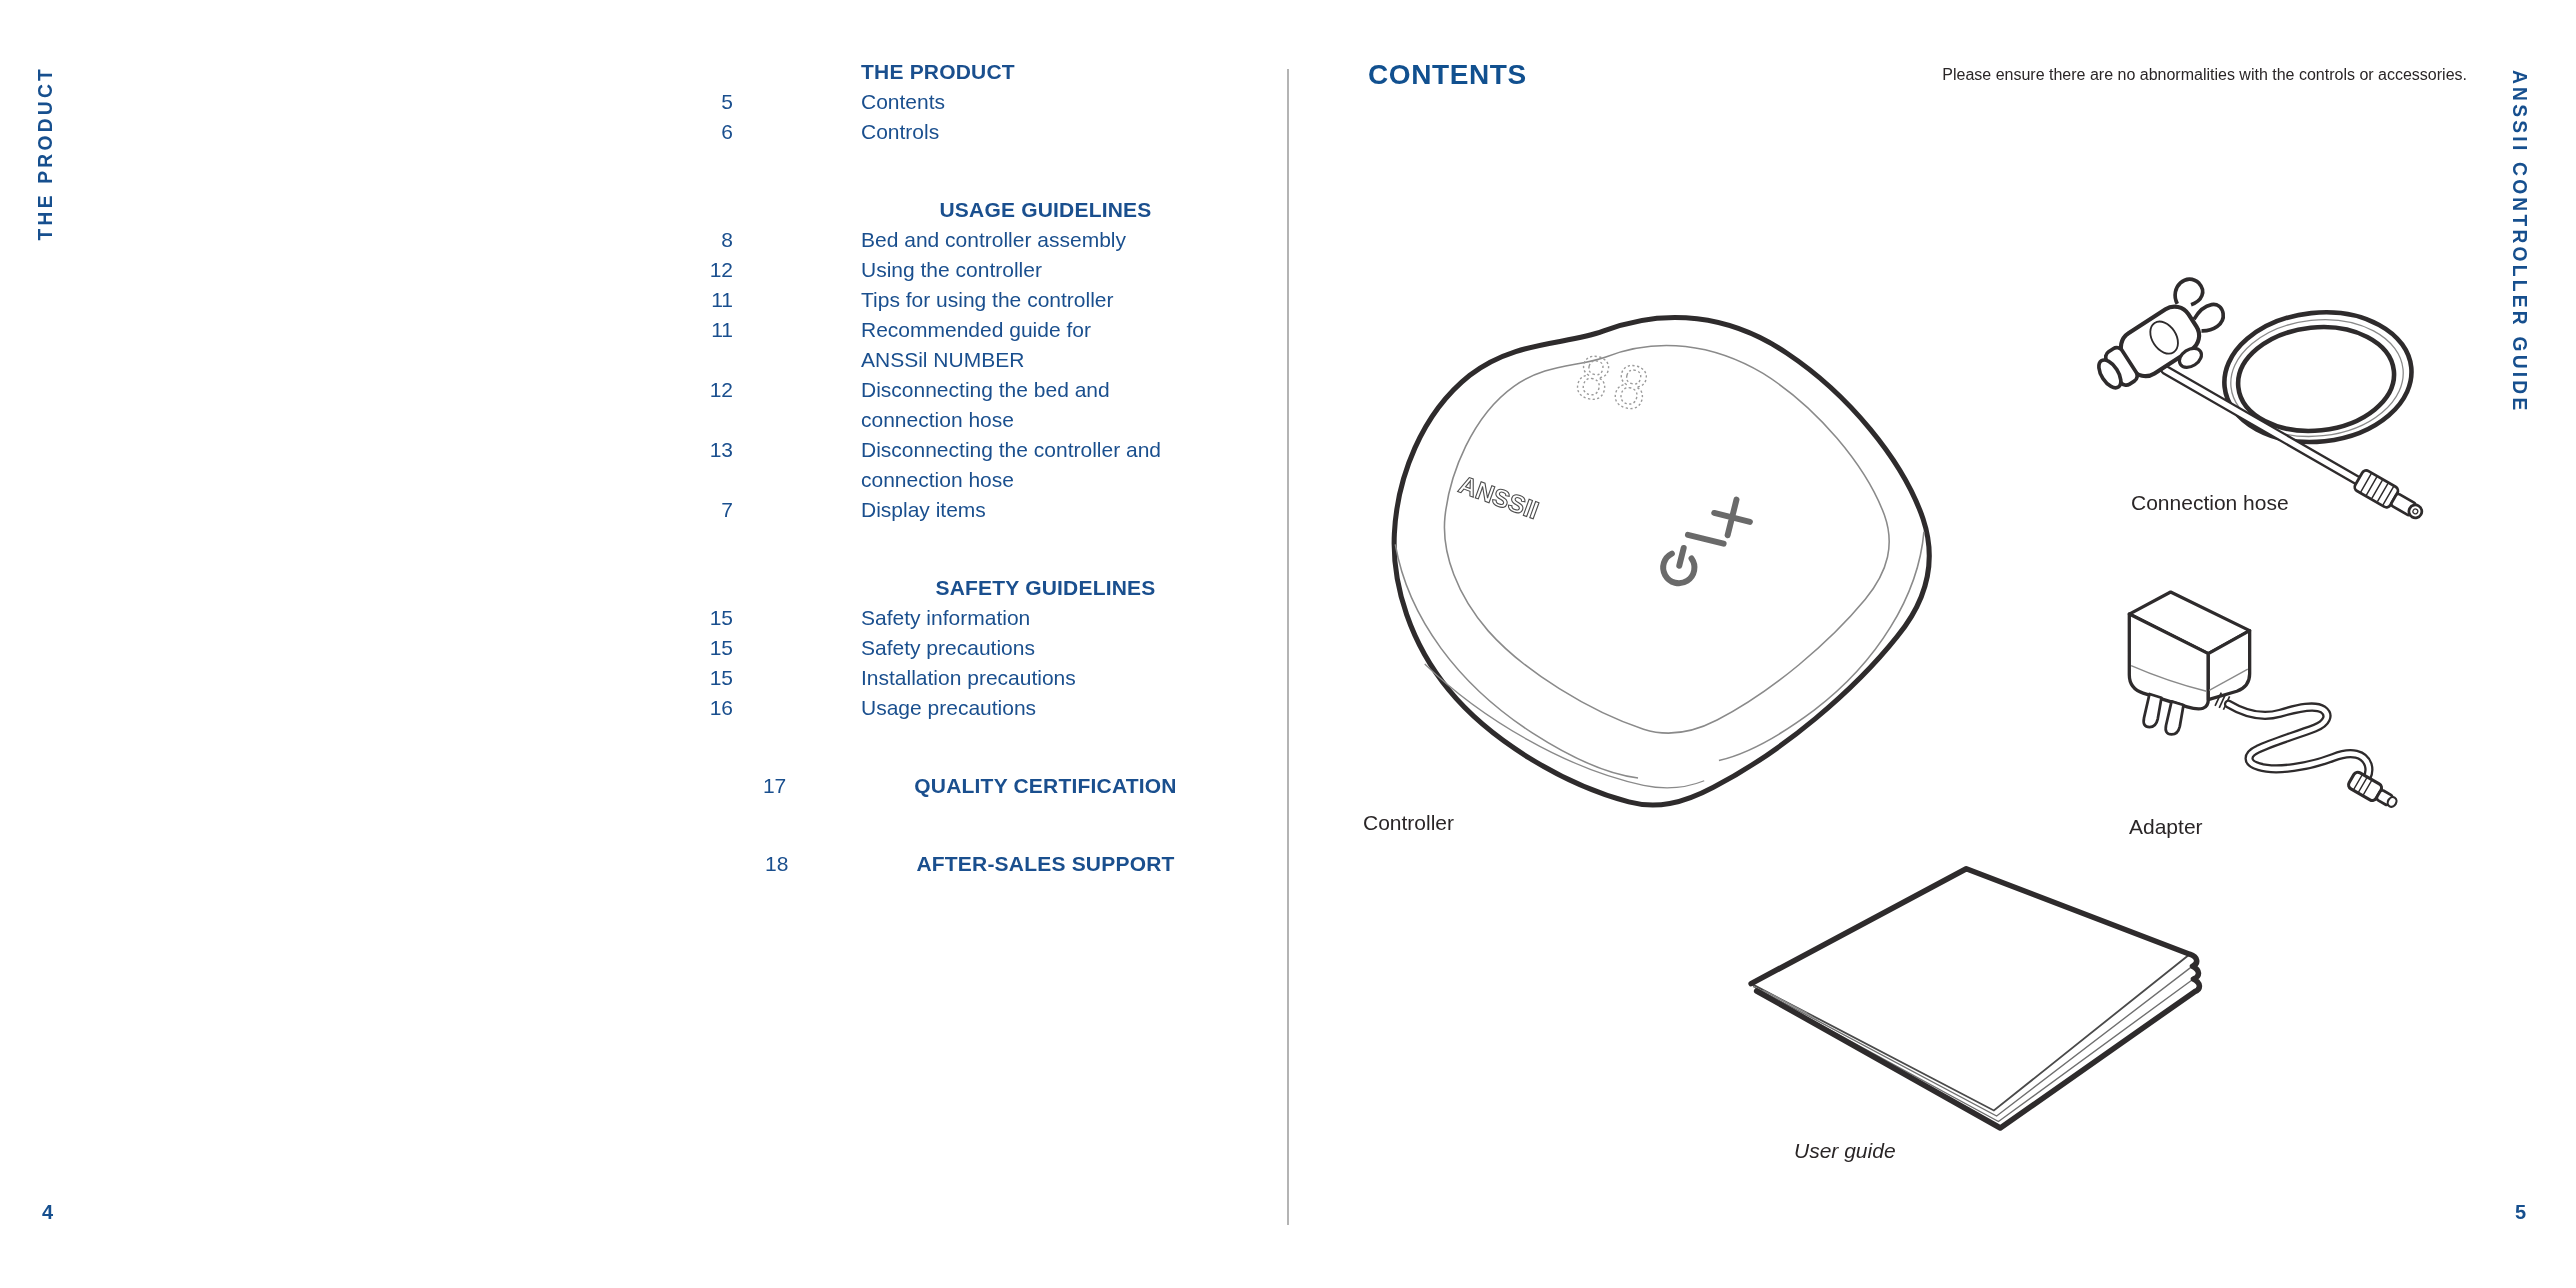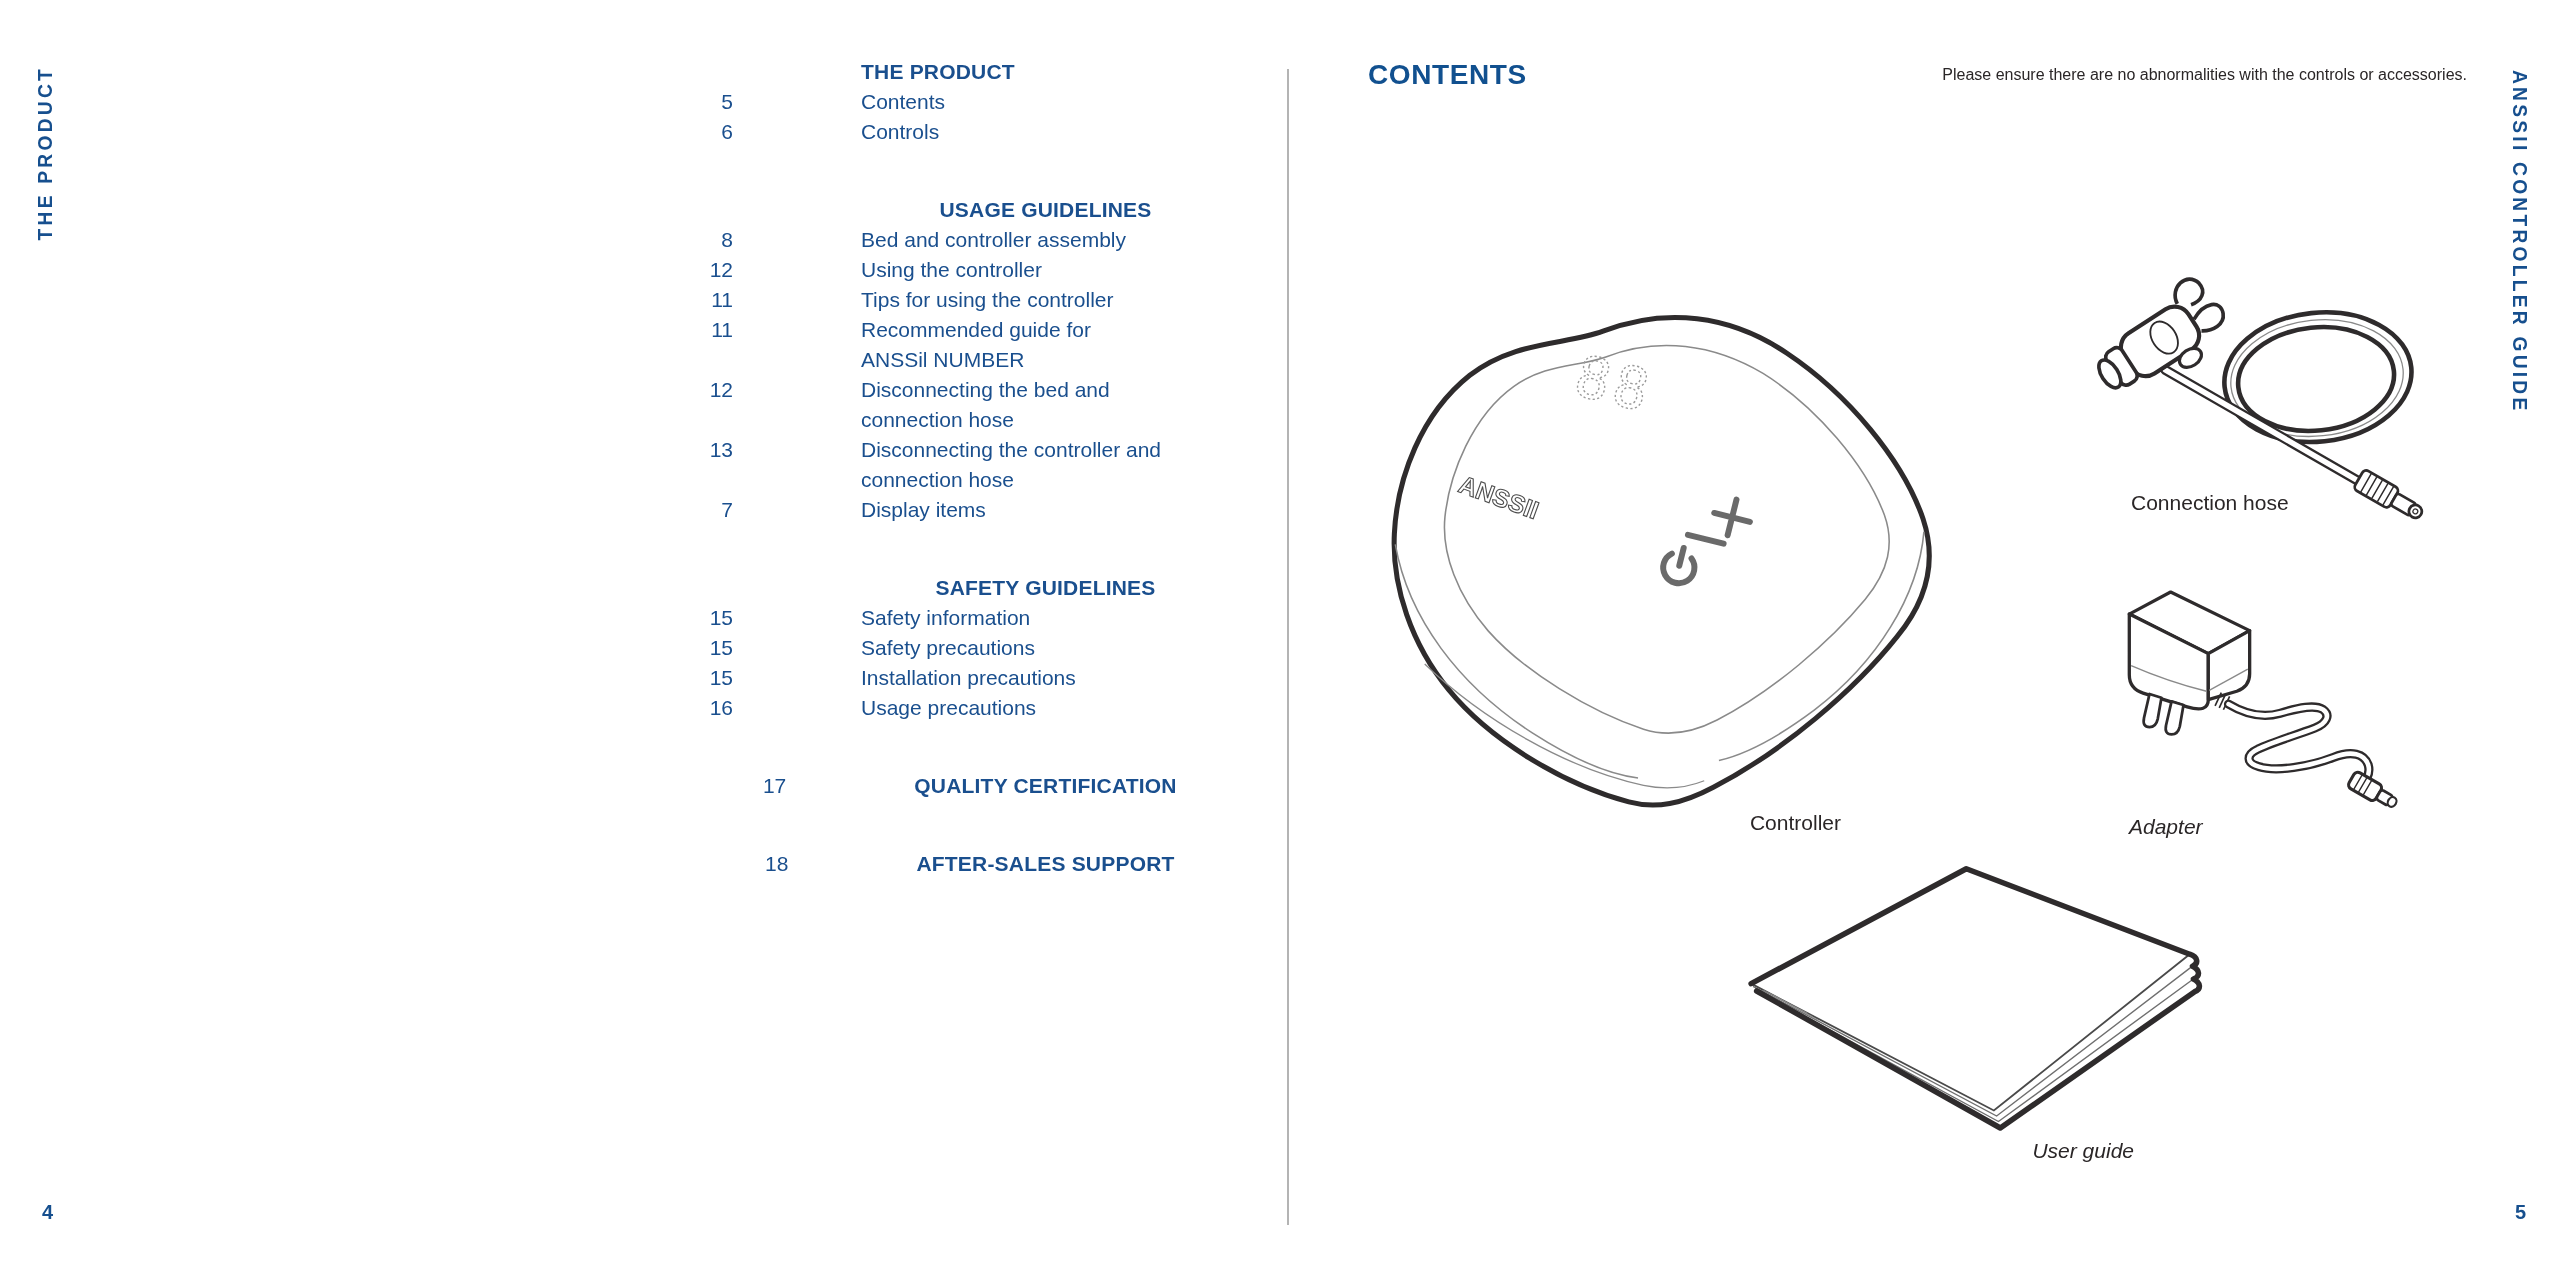--- a/index.html
+++ b/index.html
@@ -62,24 +62,24 @@
   .pagenum.pn-left{left:42px;top:1201px;}
   .pagenum.pn-right{left:2515px;top:1201px;}
 
   
   .illus{position:absolute;}
   .illus svg{display:block;overflow:visible;}
   .illus-label{
     position:absolute;
     font-size:21px;color:#2a2627;
   }
-  .illus-label.centered{text-align:right;}
+  .illus-label.centered{text-align:left;}
   #lbl-controller{left:1363px;top:811px;width:478px;}
   #lbl-hose{left:2131px;top:491px;}
-  #lbl-adapter{left:2129px;top:815px;font-style:italic;}
+  #lbl-adapter{left:2129px;top:815px;}
   #lbl-userguide{left:1794px;top:1139px;width:340px;font-style:italic;}
 </style>
 </head>
 <body>
 
 <div class="side-label left-edge">THE PRODUCT</div>
 
 <div class="toc">
 
   <div class="toc-row">

